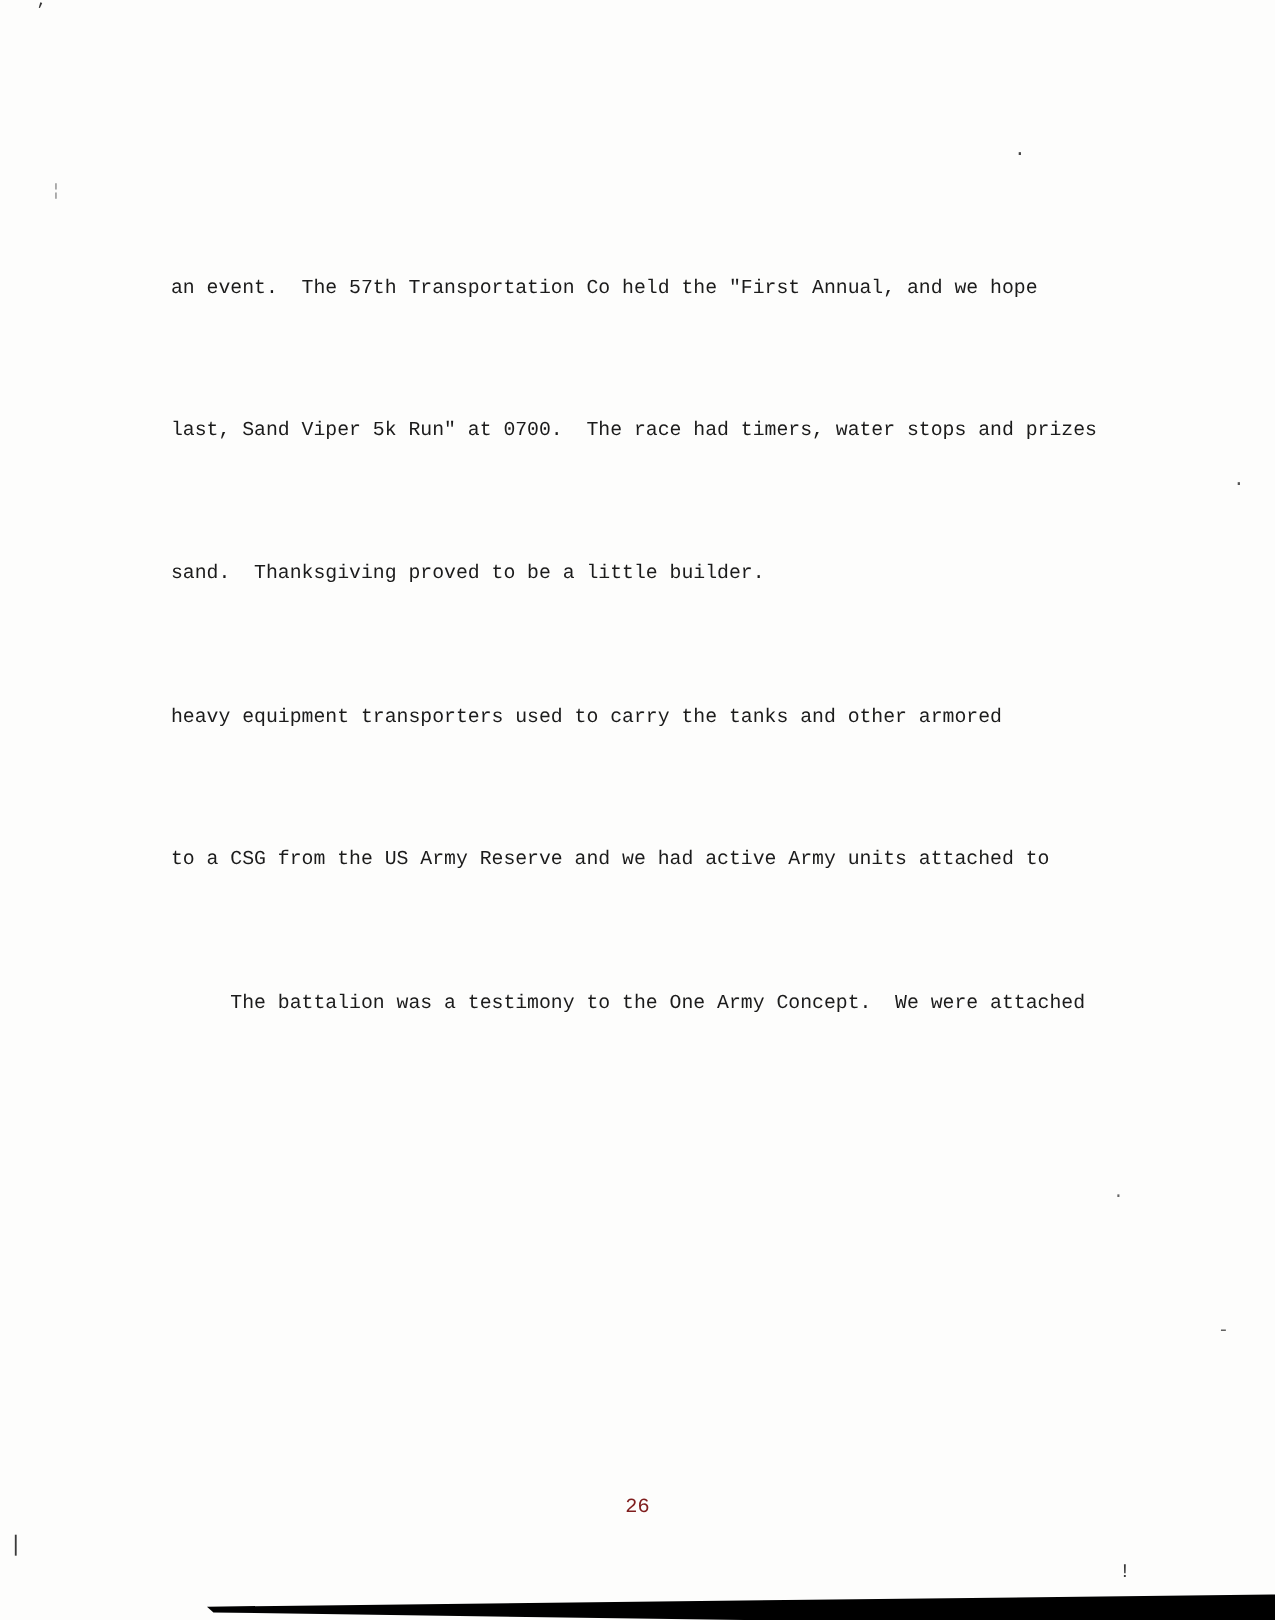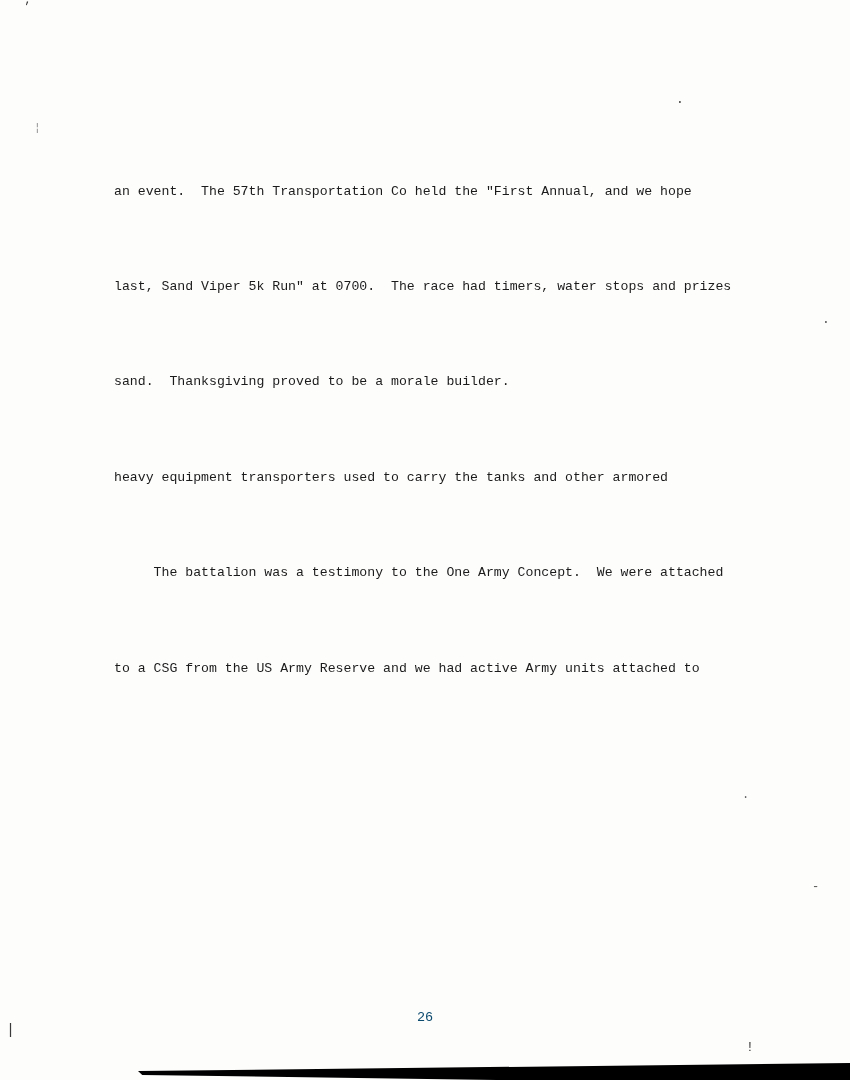--- a/index.html
+++ b/index.html
@@ -22,22 +22,21 @@
     letter-spacing: 0px;
   }
   .line { height: 31.8px; }
   .page-number {
     position: absolute;
     left: 0;
     top: 998px;
     width: 850px;
     text-align: center;
     font-size: 13.5px;
-    color: #0c4a6e;
-    margin-top: 12px;
+    color: #7f1d1d;
   }
   .scan-wedge {
     position: absolute;
     left: 138px;
     top: 1062px;
     width: 712px;
     height: 24px;
     background: #000;
     clip-path: polygon(0 38%, 100% 4%, 100% 96%, 0.6% 54%);
   }
@@ -55,24 +54,24 @@
   .a-bottom-right    { left: 746px; top: 1040px; font-size: 13px; color: #3a3a3a; }
 </style>
 </head>
 <body>
 
 <div class="page">
 
   <div class="text-block">
     <div class="line">an event.  The 57th Transportation Co held the "First Annual, and we hope</div>
     <div class="line">last, Sand Viper 5k Run" at 0700.  The race had timers, water stops and prizes</div>
-    <div class="line">sand.  Thanksgiving proved to be a morale builder.</div>
+    <div class="line">sand.  Thanksgiving proved to be a little builder.</div>
     <div class="line">heavy equipment transporters used to carry the tanks and other armored</div>
+    <div class="line">to a CSG from the US Army Reserve and we had active Army units attached to</div>
     <div class="line">     The battalion was a testimony to the One Army Concept.  We were attached</div>
-    <div class="line">to a CSG from the US Army Reserve and we had active Army units attached to</div>
     
     
     
     
     
     
     
     
     
     

